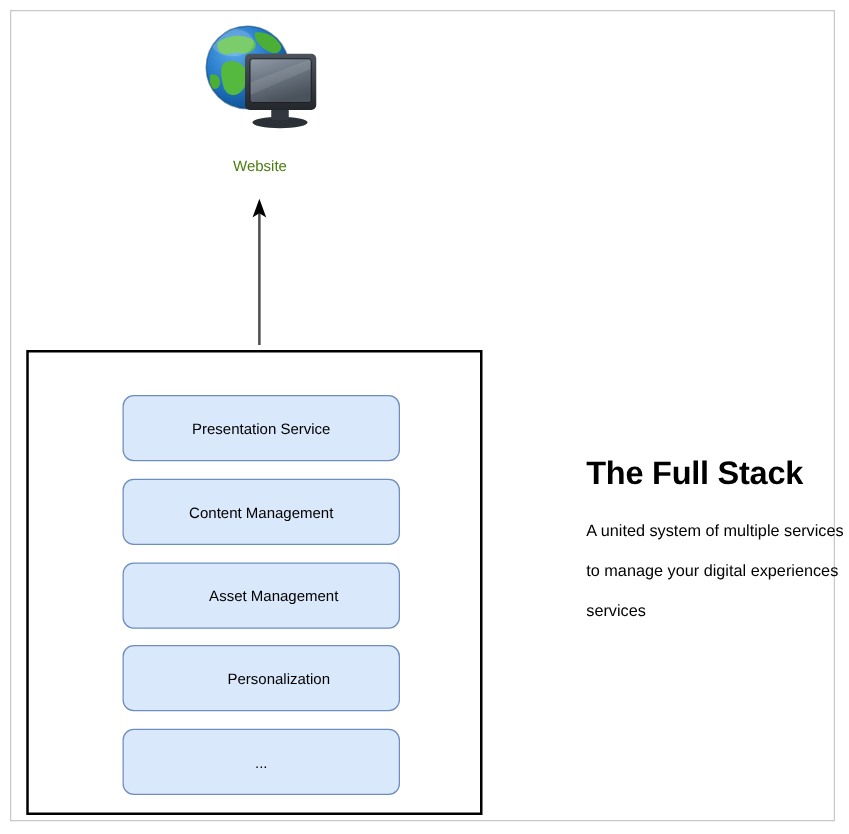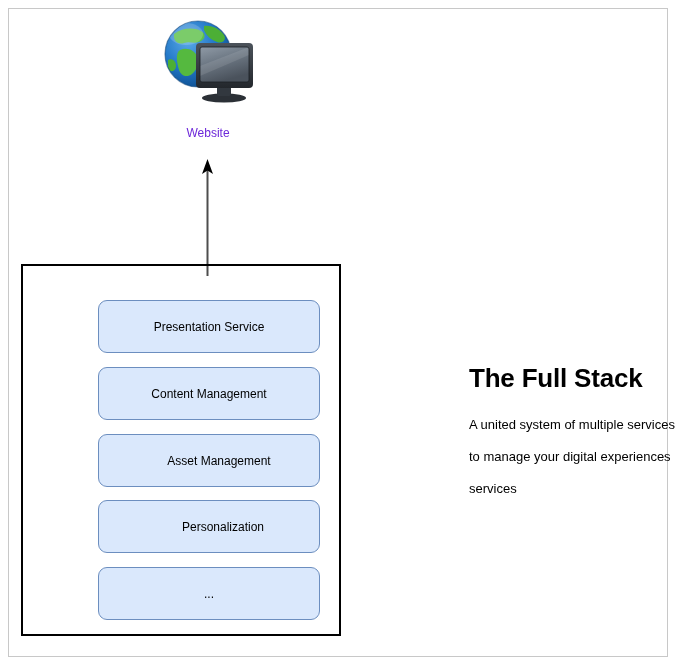--- a/index.html
+++ b/index.html
@@ -46,38 +46,38 @@
     width: 96px;
     height: 92px;
   }
   #website-label {
     position: absolute;
     left: 0;
     top: 112px;
     width: 96px;
     text-align: center;
     font-size: 12px;
-    color: #6d28d9;
+    color: #4d7c0f;
     line-height: 14px;
     white-space: nowrap;
   }
   
   #arrow-up {
     position: absolute;
     left: 196px;
     top: 156px;
     width: 24px;
     height: 120px;
   }
   
   #stack-container {
     position: absolute;
     left: 21px;
-    top: 264px;
-    width: 320px;
+    top: 280px;
+    width: 365px;
     height: 372px;
     border: 2px solid #000000;
     box-sizing: border-box;
     background: transparent;
   }
   .stack-box {
     position: absolute;
     left: 75px;
     width: 222px;
     height: 53px;

